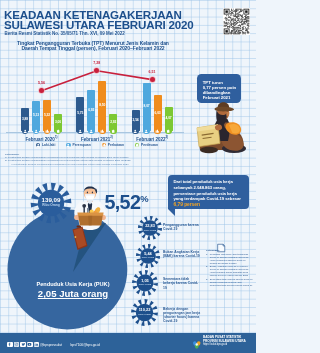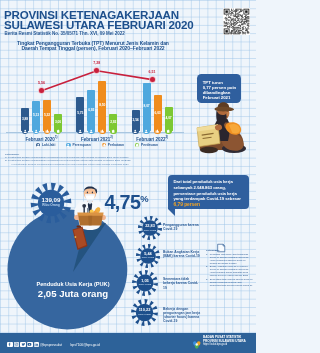--- a/index.html
+++ b/index.html
@@ -58,21 +58,21 @@
 
   
   #midnote{position:absolute;left:11px;top:162.6px;font-size:2.5px;
      line-height:3px;color:#5f88b4;white-space:nowrap;}
 
   #worker{position:absolute;left:62px;top:186px;width:56px;height:96px;}
   
   #donut{position:absolute;left:7px;top:209px;width:121px;height:121px;}
   #donutlab{position:absolute;left:6px;top:281px;width:134px;text-align:center;color:#fff;}
   #donutlab .l1{font-size:5.6px;line-height:7px;font-weight:bold;}
-  #donutlab .l2{font-size:9.6px;line-height:11px;font-weight:bold;}
+  #donutlab .l2{font-size:9.6px;line-height:11px;font-weight:bold;text-decoration:underline;}
 
   
   #bigpct{position:absolute;left:104.5px;top:189px;font-size:19.8px;line-height:20px;
      font-weight:bold;color:#1d4f8c;letter-spacing:-0.7px;}
   #bigpct sup{font-size:9.4px;vertical-align:7px;letter-spacing:-0.4px;}
 
   
   #bluebox{position:absolute;left:168px;top:175px;width:81px;height:34px;
      box-sizing:border-box;padding:4.2px 5px 0 5.5px;
      background:#2f5f9e;border-radius:4px 4px 4px 0;color:#fff;
@@ -109,21 +109,21 @@
   #bpstxt .b2{font-size:3.15px;line-height:3.35px;font-weight:bold;letter-spacing:-0.05px;}
   #bpstxt .b3{font-size:2.55px;line-height:3.3px;}
 </style>
 </head>
 <body>
 
 <div id="page">
   <div id="grid"></div>
 
   <div id="title">
-    <div>PROVINSI KETENAGAKERJAAN</div>
+    <div>KEADAAN KETENAGAKERJAAN</div>
     <div>SULAWESI UTARA FEBRUARI 2020</div>
   </div>
   <div id="subtitle">Berita Resmi Statistik No. 35/05/71 Thn. XVI, 09 Mei 2022</div>
   <div id="qr"><svg width="27" height="27" viewBox="0 0 32.8 32.8">
         <rect x="0" y="0" width="32.8" height="32.8" fill="#fff"></rect>
         <rect x="9.9" y="0.9" width="1" height="1" fill="#1a1a1a"></rect>
         <rect x="11.9" y="0.9" width="1" height="1" fill="#1a1a1a"></rect>
         <rect x="14.9" y="0.9" width="1" height="1" fill="#1a1a1a"></rect>
         <rect x="15.9" y="0.9" width="1" height="1" fill="#1a1a1a"></rect>
         <rect x="16.9" y="0.9" width="1" height="1" fill="#1a1a1a"></rect>
@@ -764,21 +764,21 @@
   <circle cx="29.6" cy="25.8" r="2.2" fill="#f8c84c"></circle>
   <circle cx="33.2" cy="26.2" r="1.8" fill="#f29d3c"></circle>
 
   <g>
     <path d="M16 27.5 L41 27.5 L39.2 39.5 L17.8 39.5 Z" fill="#b06f2e"></path>
     <path d="M15.4 26.6 L41.6 26.6 L41.1 29.8 L15.9 29.8 Z" fill="#da9344"></path>
     <path d="M26.2 29.8 L30.2 29.8 L29.6 39.5 L26.8 39.5 Z" fill="#9c6024" opacity=".6"></path>
   </g>
 </svg></div>
 
-  <div id="bigpct"><span>4,75</span><sup>%</sup></div>
+  <div id="bigpct"><span>5,52</span><sup>%</sup></div>
 
   <div id="bluebox"><span>Dari total penduduk usia kerja sebanyak 2.048.863 orang, persentase penduduk usia kerja yang terdampak Covid-19 sebesar </span><span class="hl">6,79 persen</span></div>
   <div id="blueboxTail"></div>
 
   <div id="covidwrap">
       <div style="position:absolute;left:29px;top:181px;width:44px;height:44px"><svg width="44" height="44" viewBox="0 0 100 100">
           <path d="M55.6,21.5 L61.1,5.0 L49.9,3.7 L51.4,21.0 Z" fill="#2a5d9c"></path>
           <path d="M67.4,26.7 L79.5,14.3 L70.1,8.2 L63.9,24.4 Z" fill="#2a5d9c"></path>
           <path d="M75.8,36.5 L92.1,30.6 L86.2,21.1 L73.6,33.0 Z" fill="#2a5d9c"></path>
           <path d="M79.1,49.1 L96.3,50.8 L95.2,39.6 L78.6,44.9 Z" fill="#2a5d9c"></path>

